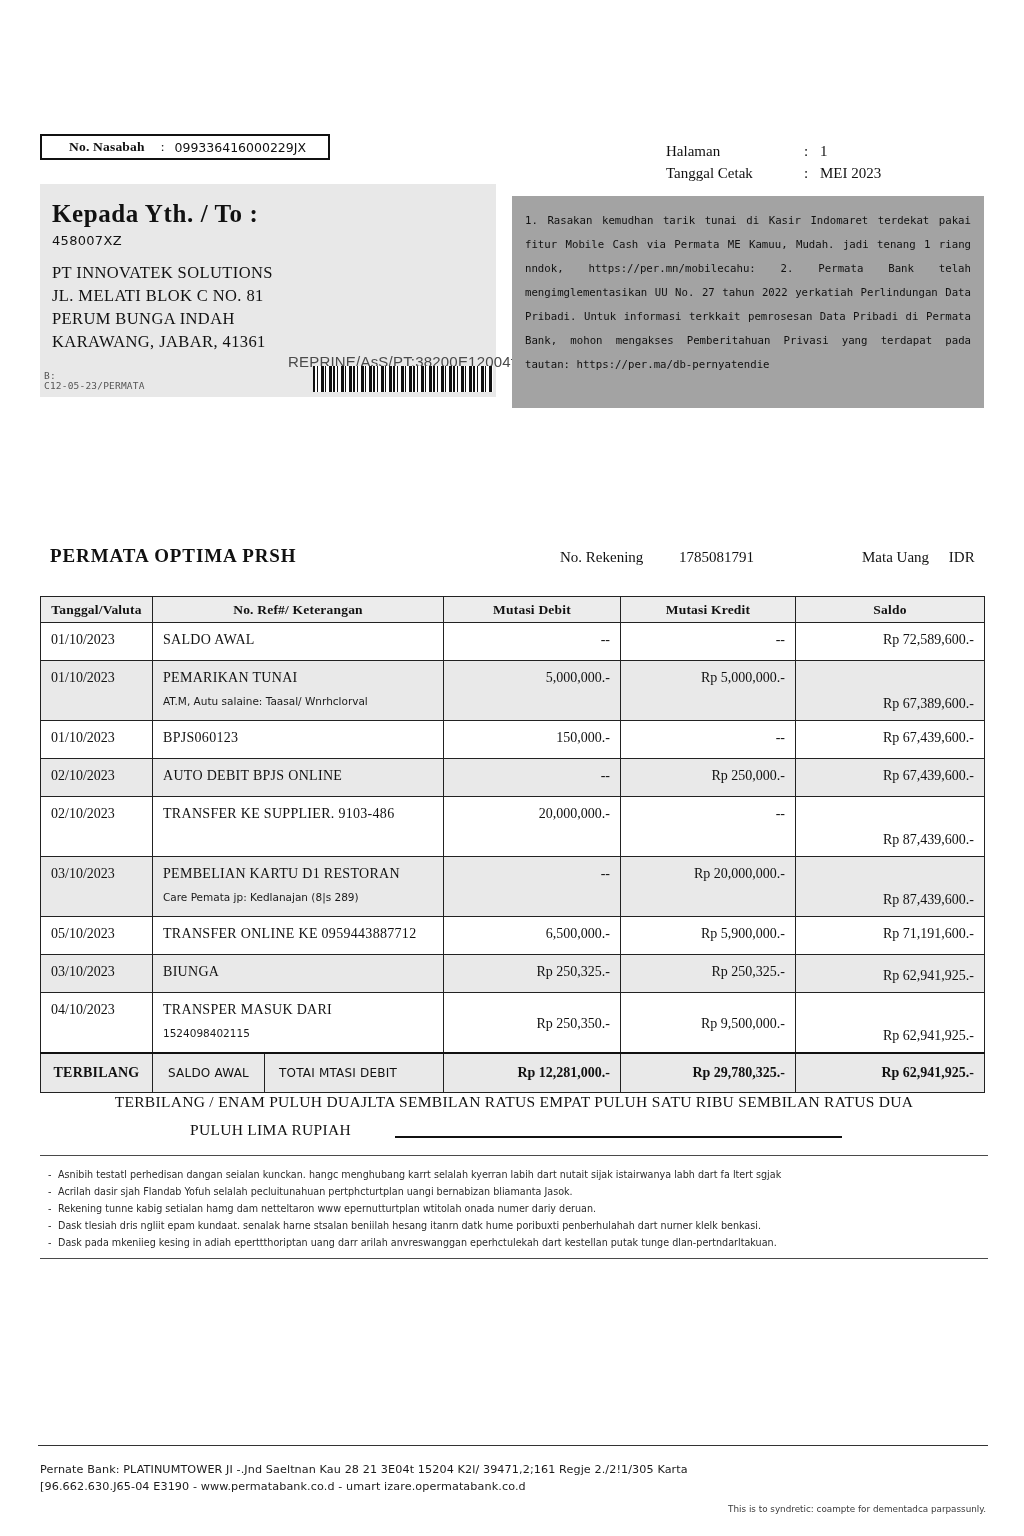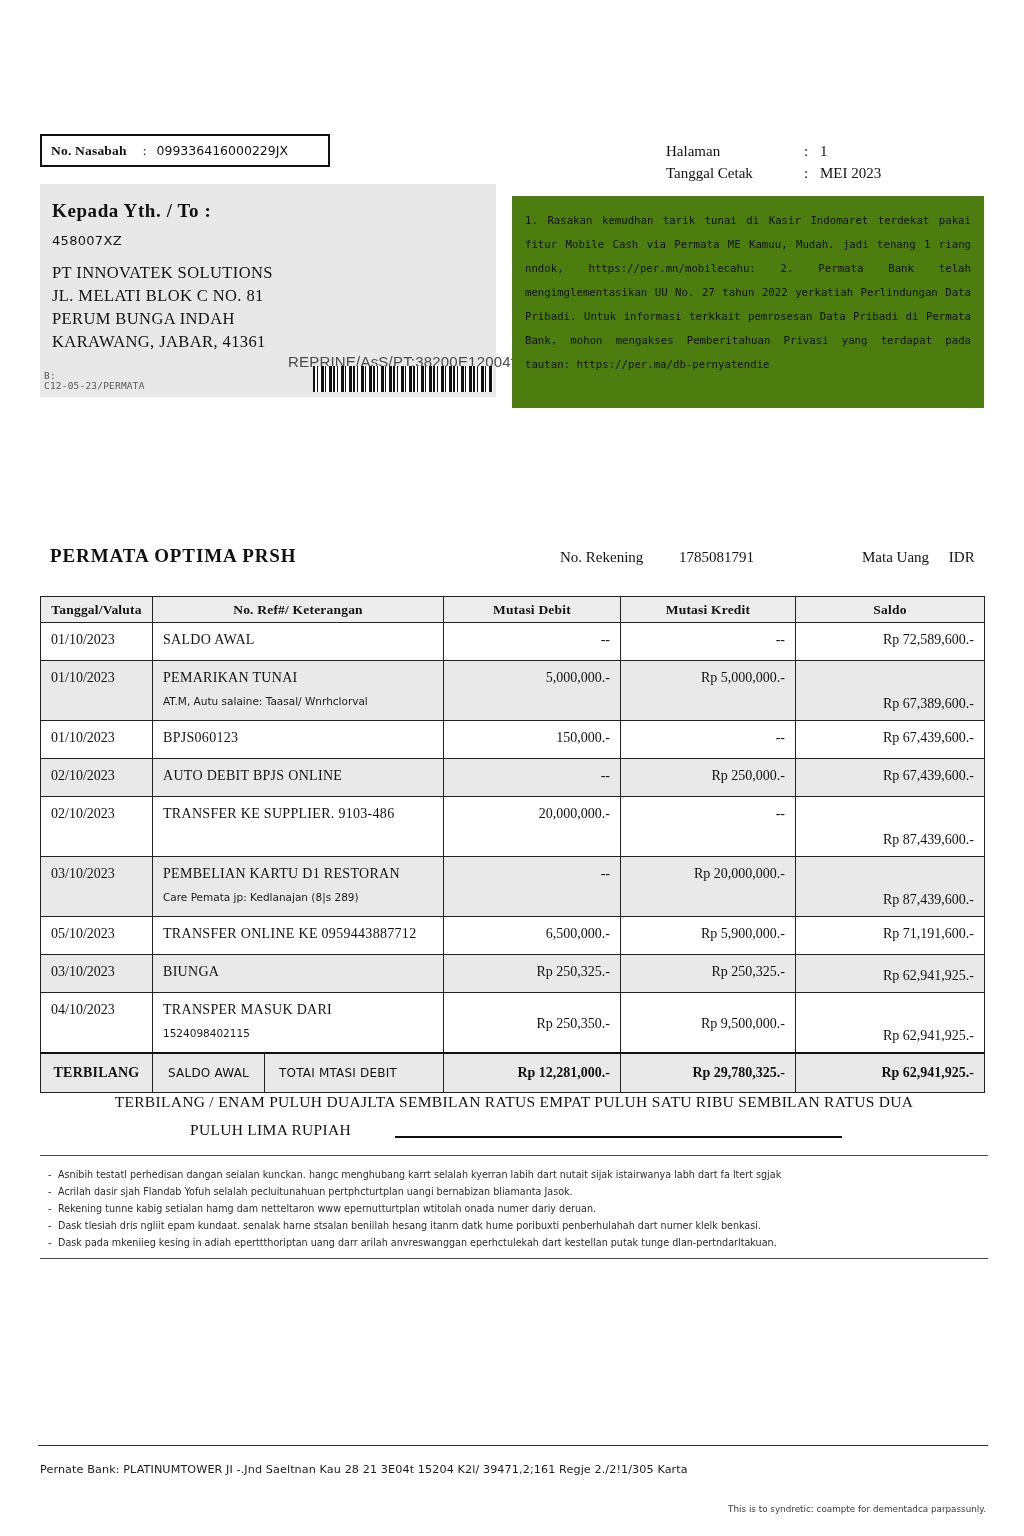--- a/index.html
+++ b/index.html
@@ -16,26 +16,26 @@
     color: #111111;
     overflow: hidden;
   }
 
   
   .nasabah-box {
     position: absolute;
     left: 40px;
     top: 134px;
     width: 290px;
-    height: 33px;
+    height: 26px;
     border: 2px solid #111;
     box-sizing: border-box;
     display: flex;
     align-items: center;
-    padding-left: 9px;
+    padding-left: 27px;
   }
   .nasabah-label {
     font-weight: bold;
     font-size: 13.5px;
     letter-spacing: 0.2px;
     white-space: nowrap;
   }
   .nasabah-colon {
     font-size: 13.5px;
     margin-left: 16px;
@@ -66,21 +66,21 @@
     left: 40px;
     top: 184px;
     width: 456px;
     height: 213px;
     background: #e8e8e8;
   }
   .addr-title {
     position: absolute;
     left: 12px;
     top: 16px;
-    font-size: 19px;
+    font-size: 25px;
     font-weight: bold;
     letter-spacing: 0.6px;
     white-space: nowrap;
   }
   .addr-code {
     position: absolute;
     left: 12px;
     top: 49px;
     font-family: "DejaVu Sans", sans-serif;
     font-size: 13px;
@@ -131,21 +131,21 @@
     letter-spacing: 0.2px;
   }
 
   
   .notice-panel {
     position: absolute;
     left: 512px;
     top: 196px;
     width: 472px;
     height: 212px;
-    background: #4d7c0f;
+    background: #a3a3a3;
   }
   .notice-text {
     position: absolute;
     left: 13px;
     top: 13px;
     right: 13px;
     font-family: "DejaVu Sans Mono", monospace;
     font-size: 10.7px;
     line-height: 24px;
     text-align: justify;
@@ -542,16 +542,17 @@
     <div><span class="dash">-</span><span>Acrilah dasir sjah Flandab Yofuh selalah pecluitunahuan pertphcturtplan uangi bernabizan bliamanta Jasok.</span></div>
     <div><span class="dash">-</span><span>Rekening tunne kabig setialan hamg dam netteltaron www epernutturtplan wtitolah onada numer dariy deruan.</span></div>
     <div><span class="dash">-</span><span>Dask tlesiah dris ngliit epam kundaat. senalak harne stsalan beniilah hesang itanrn datk hume poribuxti penberhulahah dart nurner klelk benkasi.</span></div>
     <div><span class="dash">-</span><span>Dask pada mkeniieg kesing in adiah eperttthoriptan uang darr arilah anvreswanggan eperhctulekah dart kestellan putak tunge dlan-pertndarltakuan.</span></div>
   </div>
   <div class="hr-bottom"></div>
 
   <div class="footer-rule"></div>
   <div class="footer-addr">
     <div>Pernate  Bank: PLATINUMTOWER JI -.Jnd Saeltnan Kau 28   21   3E04t 15204   K2l/ 39471,2;161   Regje 2./2!1/305 Karta</div>
+    <div>[96.662.630.J65-04  E3190 -  www.permatabank.co.d  -  umart  izare.opermatabank.co.d</div>
   </div>
   <div class="footer-note">This is to syndretic: coampte for dementadca parpassunly.</div>
 
 </div>
 
 </body></html>

